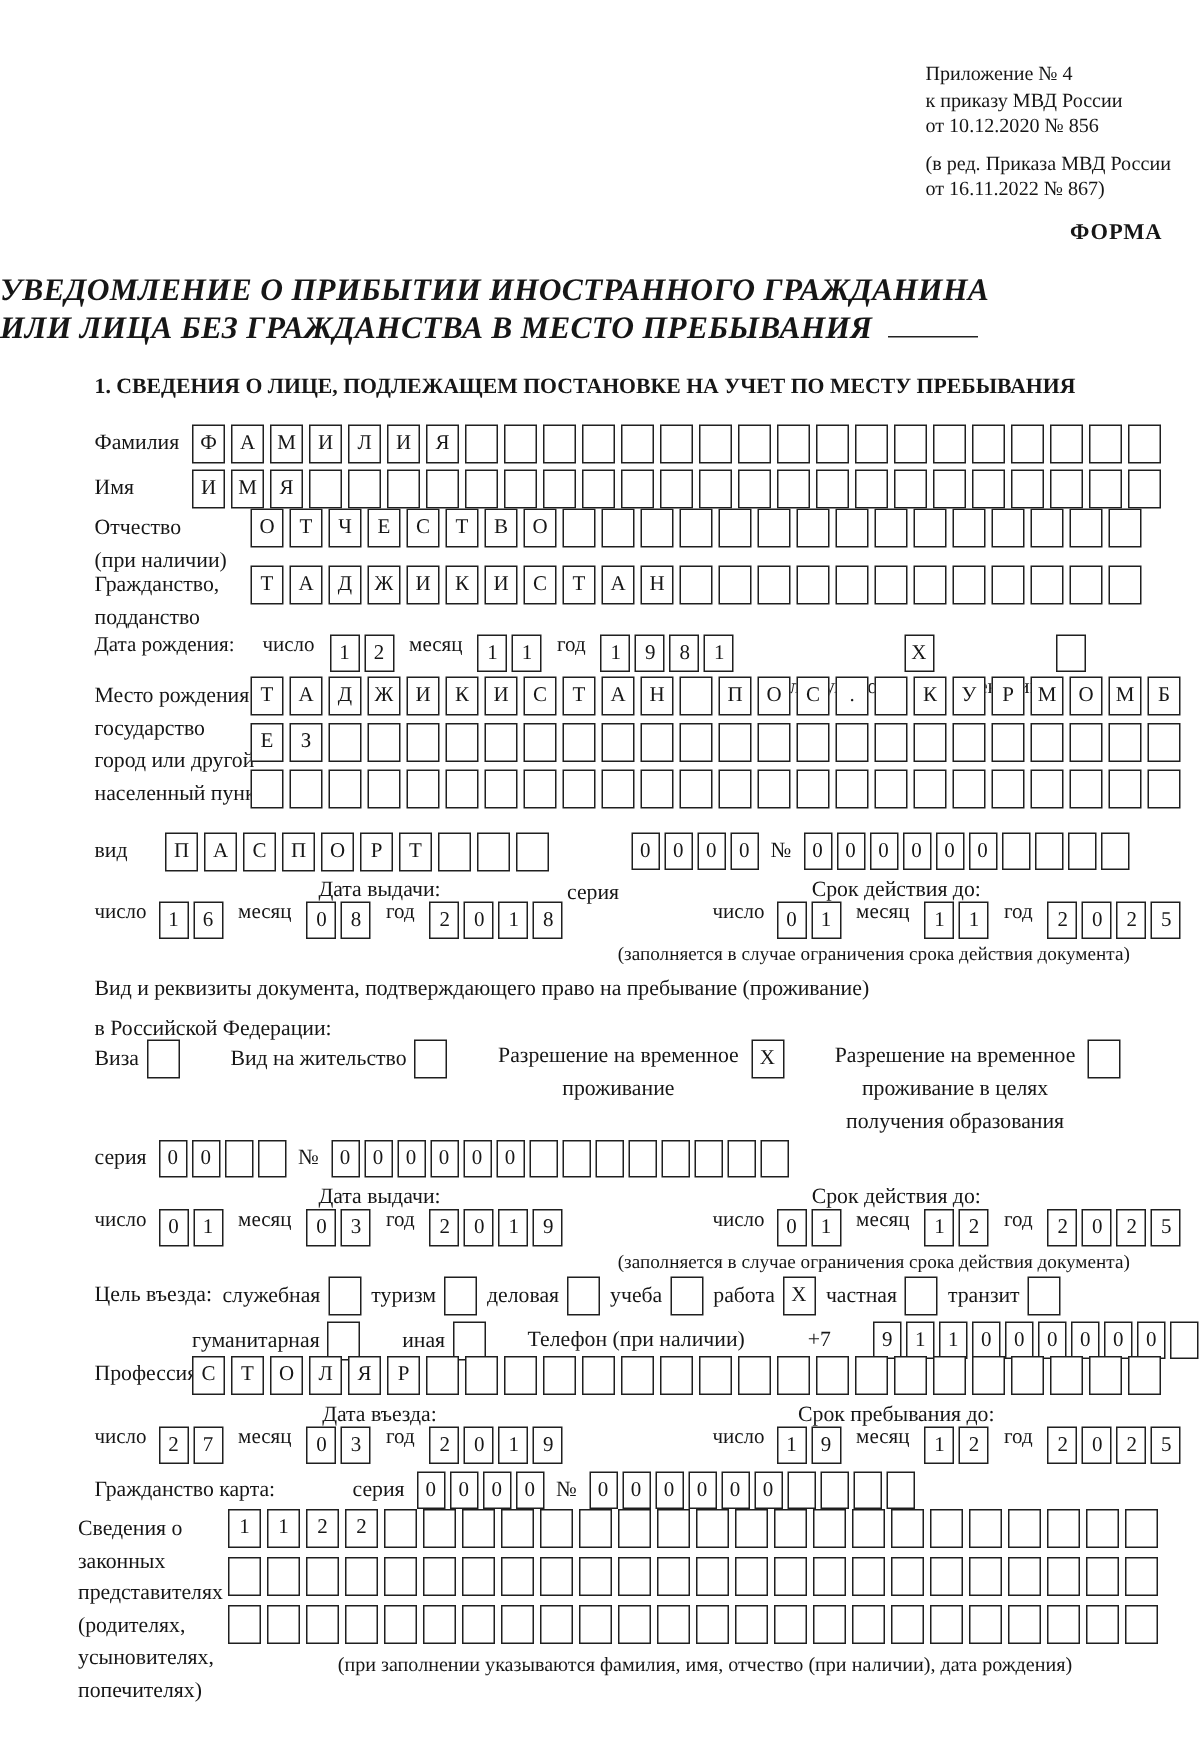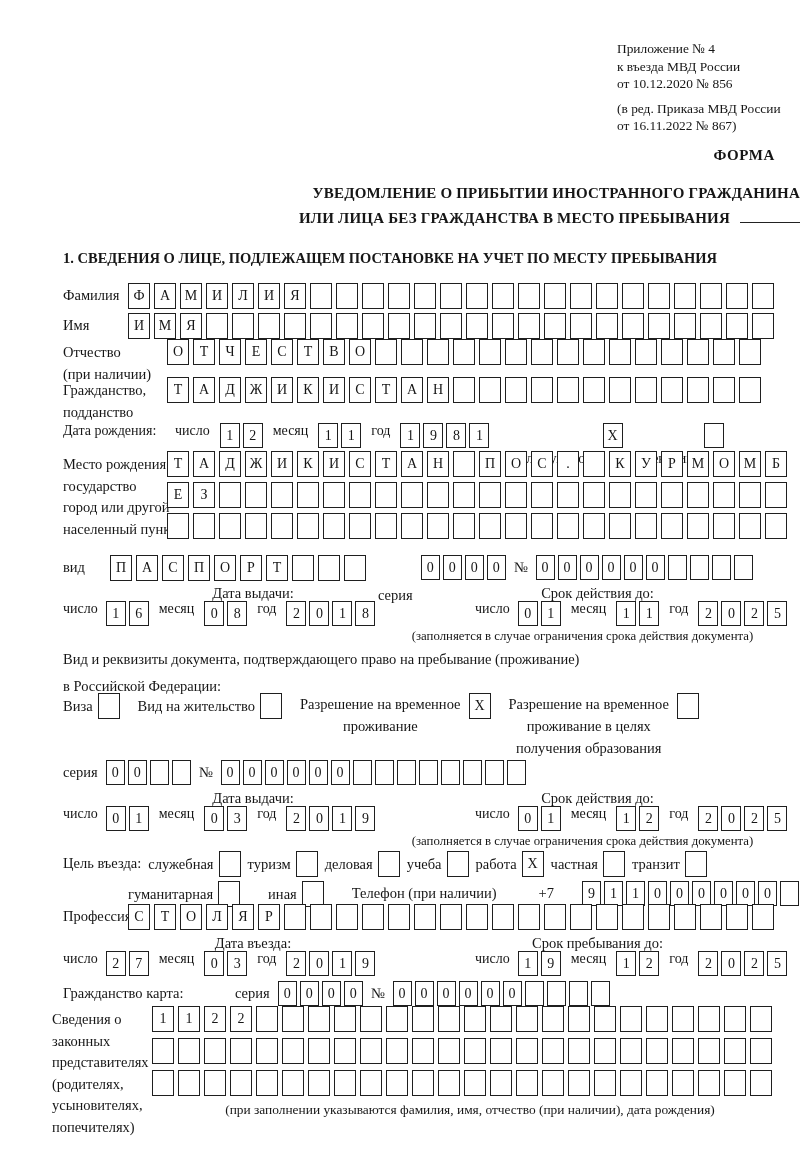--- a/index.html
+++ b/index.html
@@ -21,35 +21,35 @@
   .dlab{margin:0 2px;}
   
   .frow{display:flex;align-items:flex-start;}
   .flabel{flex:0 0 auto;padding-top:4px;white-space:nowrap;}
   .ml{line-height:21.5px;padding-top:3px;}
   .colcells{display:flex;flex-direction:column;gap:5px;}
   .cap{text-align:center;font-size:14.5px;}
   .note{text-align:center;font-size:12.8px;}
   .annex{font-size:13.4px;line-height:17.5px;}
   .annex .gap{margin-top:7px;}
-  .title{text-align:right;font-size:15px;line-height:25px;letter-spacing:.2px;}
+  .title{text-align:left;font-size:21px;line-height:25px;letter-spacing:.2px;font-style:italic;}
   .uline{display:inline-block;width:60px;border-bottom:1.7px solid #222;height:13px;margin-left:10px;}
   .opt{display:flex;align-items:center;gap:5px;white-space:nowrap;}
   .optt{display:flex;align-items:flex-start;gap:8px;}
   .optc{text-align:center;line-height:22px;}
   .m8{margin-left:8px;} .m12{margin-left:12px;margin-top:28px;} .m20{margin-left:20px;}
 </style>
 </head>
 <body>
 
 <div class="page">
 
   <div class="abs annex" style="top:40px;left:617px;width:182px">
     <div>Приложение № 4</div>
-    <div>к въезда МВД России</div>
+    <div>к приказу МВД России</div>
     <div>от 10.12.2020 № 856</div>
     <div class="gap">(в ред. Приказа МВД России</div>
     <div>от 16.11.2022 № 867)</div>
   </div>
 
   <div class="abs b" style="top:147px;left:63px;width:712px;text-align:right;font-size:15px;letter-spacing:.6px">ФОРМА</div>
 
   <div class="abs title b" style="top:181px;left:0;width:800px">
     <div class="nw">УВЕДОМЛЕНИЕ О ПРИБЫТИИ ИНОСТРАННОГО ГРАЖДАНИНА</div>
     <div class="nw"><span>ИЛИ ЛИЦА БЕЗ ГРАЖДАНСТВА В МЕСТО ПРЕБЫВАНИЯ</span><span class="uline"></span></div>
@@ -379,21 +379,21 @@
         <span class="cell">5</span>
       </span>
   </div>
   <div class="abs note" style="top:629px;left:390px;width:385px">(заполняется в случае ограничения срока действия документа)</div>
 
   <div class="abs" style="top:646px;left:63px;line-height:27px">
     <div class="nw">Вид и реквизиты документа, подтверждающего право на пребывание (проживание)</div>
     <div class="nw">в Российской Федерации:</div>
   </div>
 
-  <div class="abs frow" style="top:693px;left:63px;gap:18px">
+  <div class="abs frow" style="top:693px;left:63px;gap:34px">
     <div class="opt">
       <span>Виза</span>
       <span class="cells">
           <span class="cell"></span>
         </span>
     </div>
     <div class="opt">
       <span>Вид на жительство</span>
       <span class="cells">
           <span class="cell"></span>

